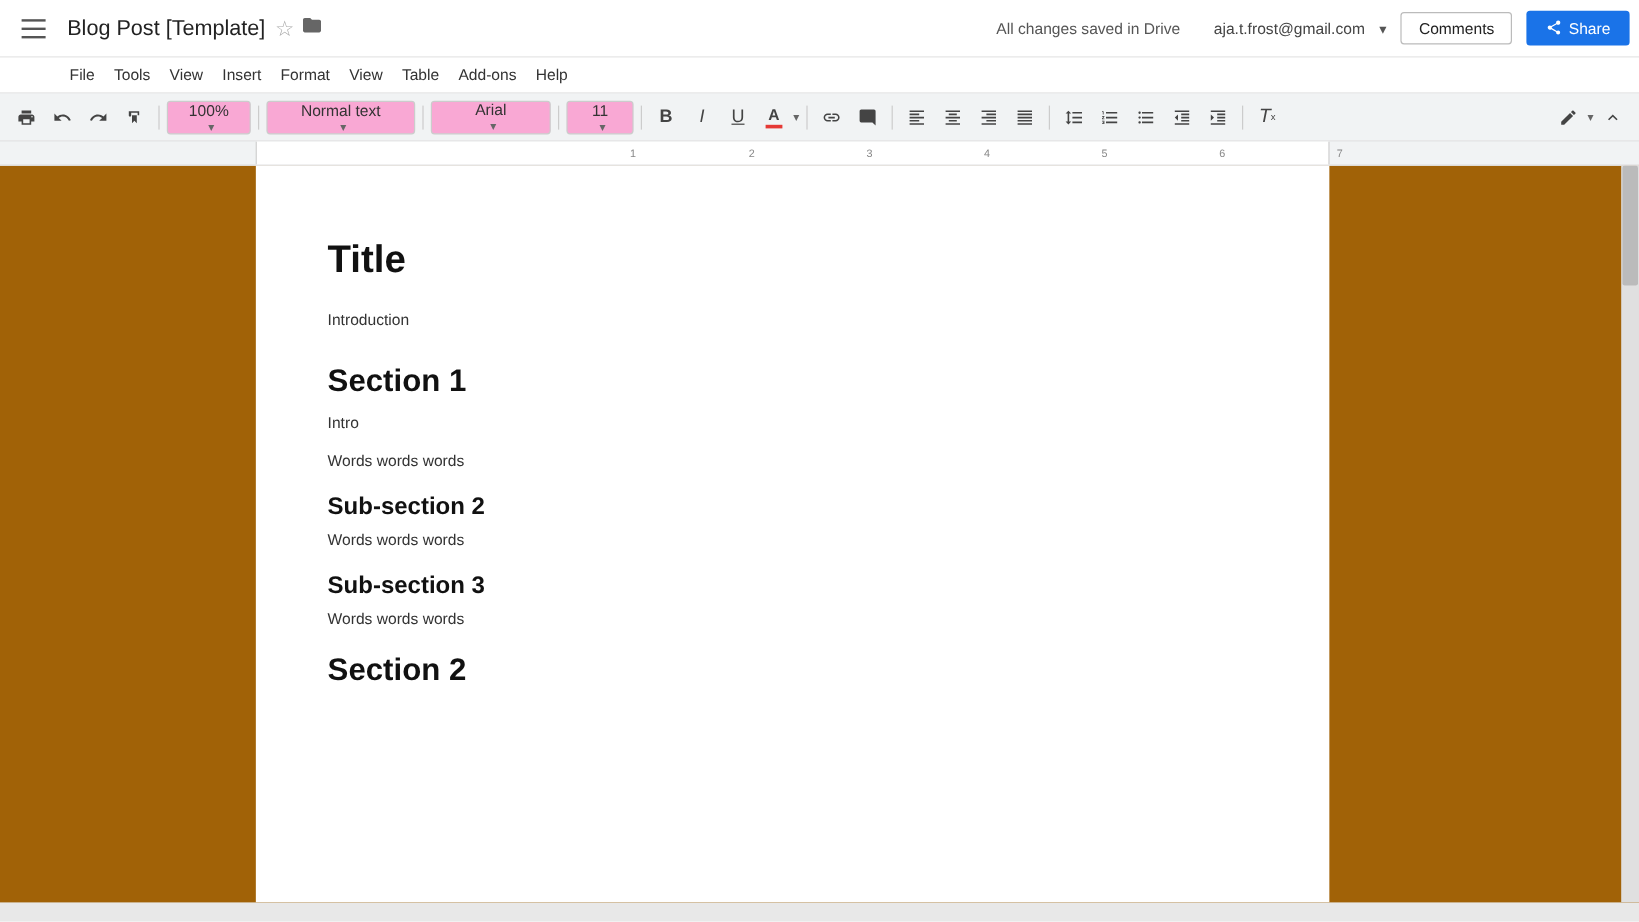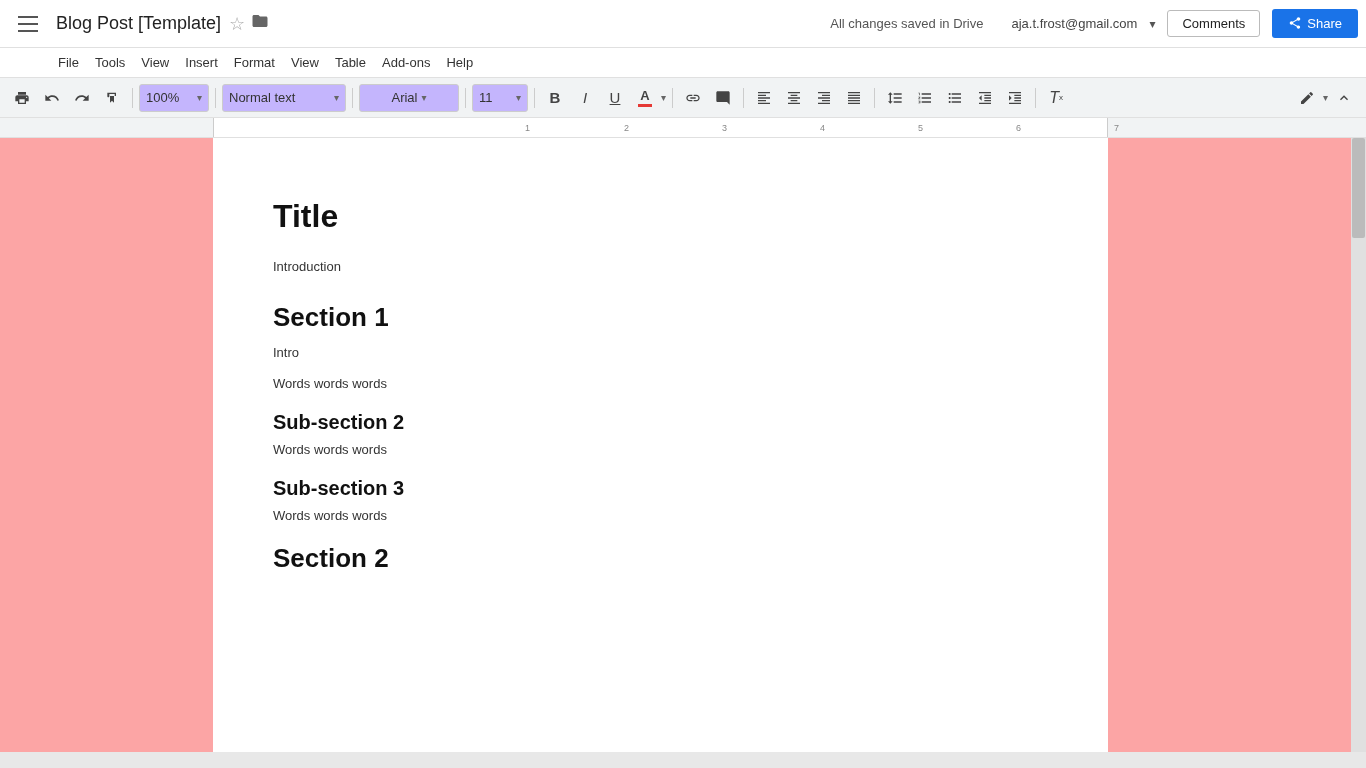--- a/index.html
+++ b/index.html
@@ -73,23 +73,24 @@
       display: flex; align-items: center; justify-content: center;
       width: 28px; height: 28px; cursor: pointer; border-radius: 3px;
       font-size: 14px; color: #444; background: transparent; border: none;
       flex-shrink: 0;
     }
     .toolbar-separator {
       width: 1px; height: 20px; background: #ccc; margin: 0 4px;
     }
     .toolbar-dropdown {
       display: flex; align-items: center; justify-content: space-between;
-      height: 28px; cursor: pointer; border-radius: 3px; background: #c4b5fd;
+      height: 28px; cursor: pointer; border-radius: 3px; background: #f9a8d4;
       border: 1px solid #ccc; padding: 0 6px; font-size: 13px; color: #333;
       white-space: nowrap;
+      flex-direction: column;
     }
     .toolbar-dropdown .arrow { font-size: 10px; margin-left: 4px; color: #666; }
     #zoom-dropdown { width: 70px; }
     #style-dropdown { width: 124px; }
     #font-dropdown { width: 100px; justify-content: center; }
     #size-dropdown { width: 56px; }
     .toolbar-bold { font-weight: bold; font-size: 15px; }
     .toolbar-italic { font-style: italic; font-size: 15px; }
     .toolbar-underline { text-decoration: underline; font-size: 15px; }
 
@@ -109,21 +110,21 @@
     #ruler-numbers {
       position: absolute; left: 213px; right: 258px;
       display: flex; align-items: center; height: 100%;
       font-size: 9px; color: #888;
     }
 
     
     #main-area {
       display: flex;
       height: calc(768px - 64px - 30px - 40px - 20px);
-      background: #fca5a5;
+      background: #a16207;
       overflow: hidden;
     }
     #left-margin { width: 213px; flex-shrink: 0; }
     #right-margin { width: 258px; flex-shrink: 0; position: relative; }
 
     
     #scrollbar {
       position: absolute; right: 0; top: 0; width: 15px; height: 100%;
       background: #e0e0e0;
     }

